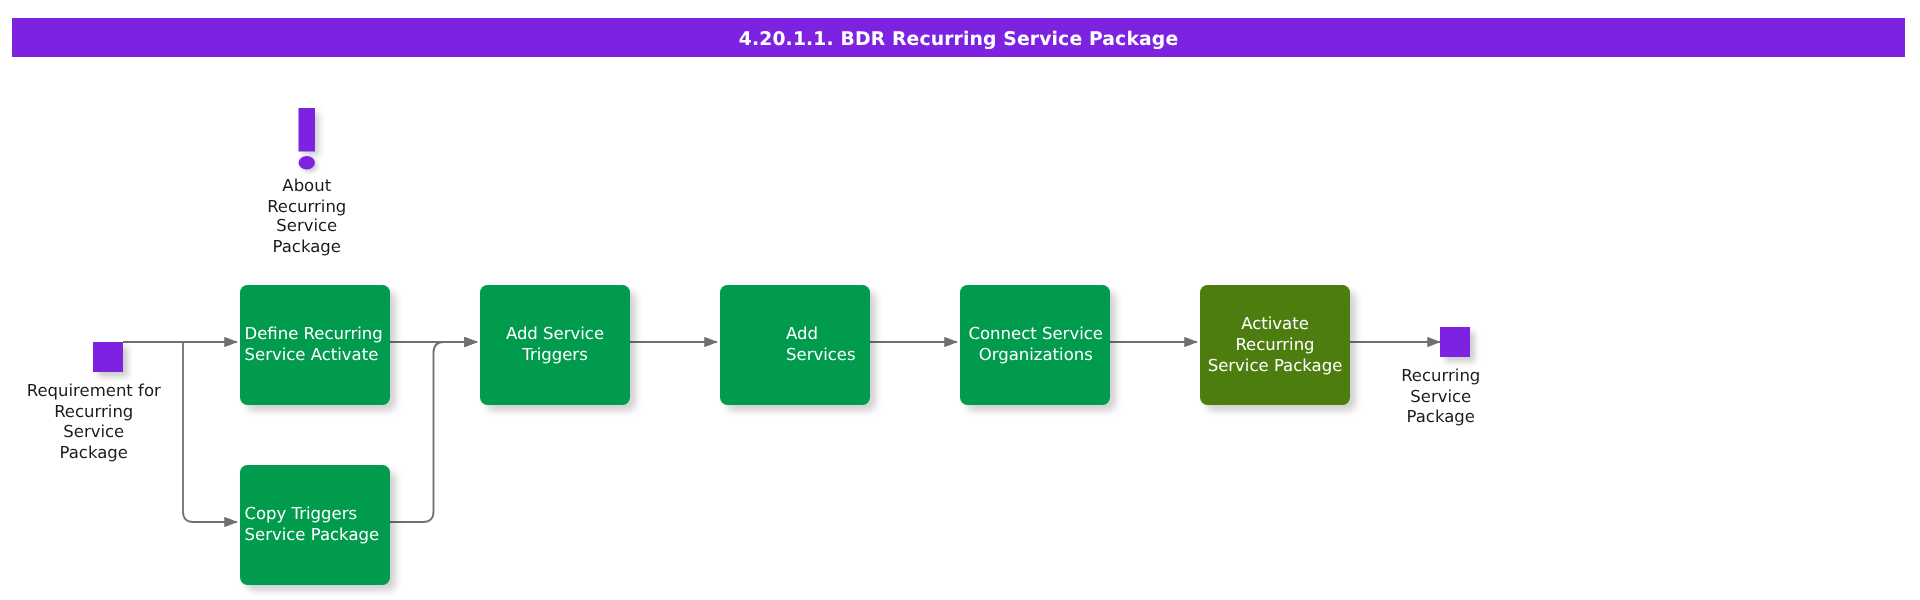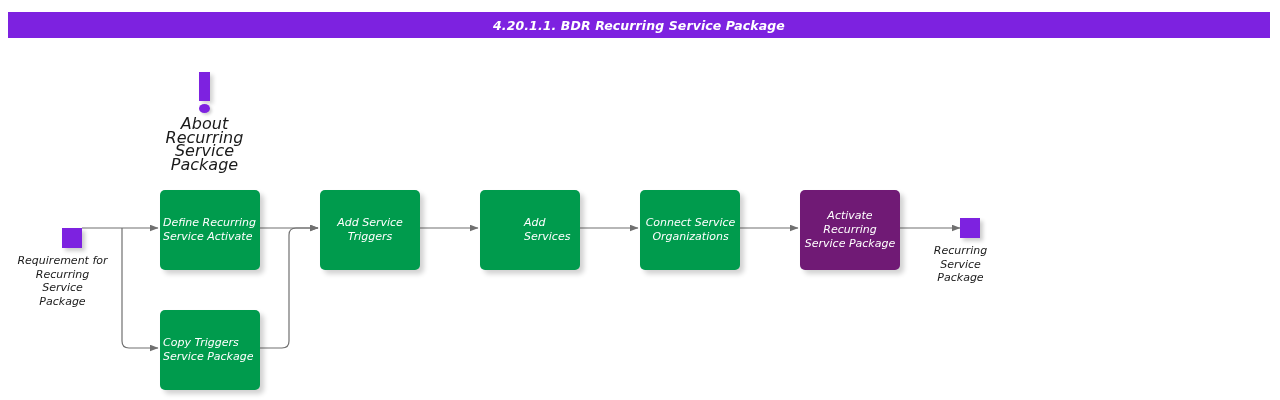--- a/index.html
+++ b/index.html
@@ -12,21 +12,20 @@
     font-family: "DejaVu Sans", sans-serif;
     width: 1280px;
     height: 400px;
     overflow: hidden;
   }
   #canvas {
     position: relative;
     width: 1074px;
     height: 400px;
     background: #ffffff;
-    font-style: italic;
   }
 
   
   .title-bar {
     position: absolute;
     left: 8px;
     top: 12px;
     width: 1262px;
     height: 26px;
     background: var(--purple, #7d22e0);
@@ -121,21 +120,21 @@
     box-shadow: 2px 2px 3px rgba(0,0,0,0.18);
   }
   .note .note-label {
     position: absolute;
     top: 45px;
     left: 5.5px;
     transform: translateX(-50%);
     width: 150px;
     text-align: center;
     color: #1a1a1a;
-    font-size: 16px;
+    font-size: 11px;
     line-height: 13.5px;
     font-family: "DejaVu Sans", sans-serif;
     white-space: pre-line;
   }
 
   
   #wires {
     position: absolute;
     left: 0;
     top: 0;
@@ -213,21 +212,21 @@
 
   <div class="proc align-left" style="left: 480px; top: 190px; background: rgb(0, 155, 77);">
     <span class="proc-label" style="color: rgb(255, 255, 255); padding-left: 44px;">Add Services</span>
   </div>
 
   <div class="proc align-left" style="left: 640px; top: 190px; background: rgb(0, 155, 77);">
     <span class="proc-label" style="color: rgb(255, 255, 255); text-align: center;">Connect Service
 Organizations</span>
   </div>
 
-  <div class="proc align-center" style="left: 800px; top: 190px; background: #701a75;">
+  <div class="proc align-center" style="left: 800px; top: 190px; background: #4d7c0f;">
     <span class="proc-label" style="color: rgb(255, 255, 255);">Activate
 Recurring
 Service Package</span>
   </div>
 
   <div class="term" style="left:960px; top:218px;">
     <div class="sq" style="background: rgb(125, 34, 224);"></div>
     <div class="term-label" style="color: rgb(26, 26, 26);">Recurring
 Service
 Package</div>

